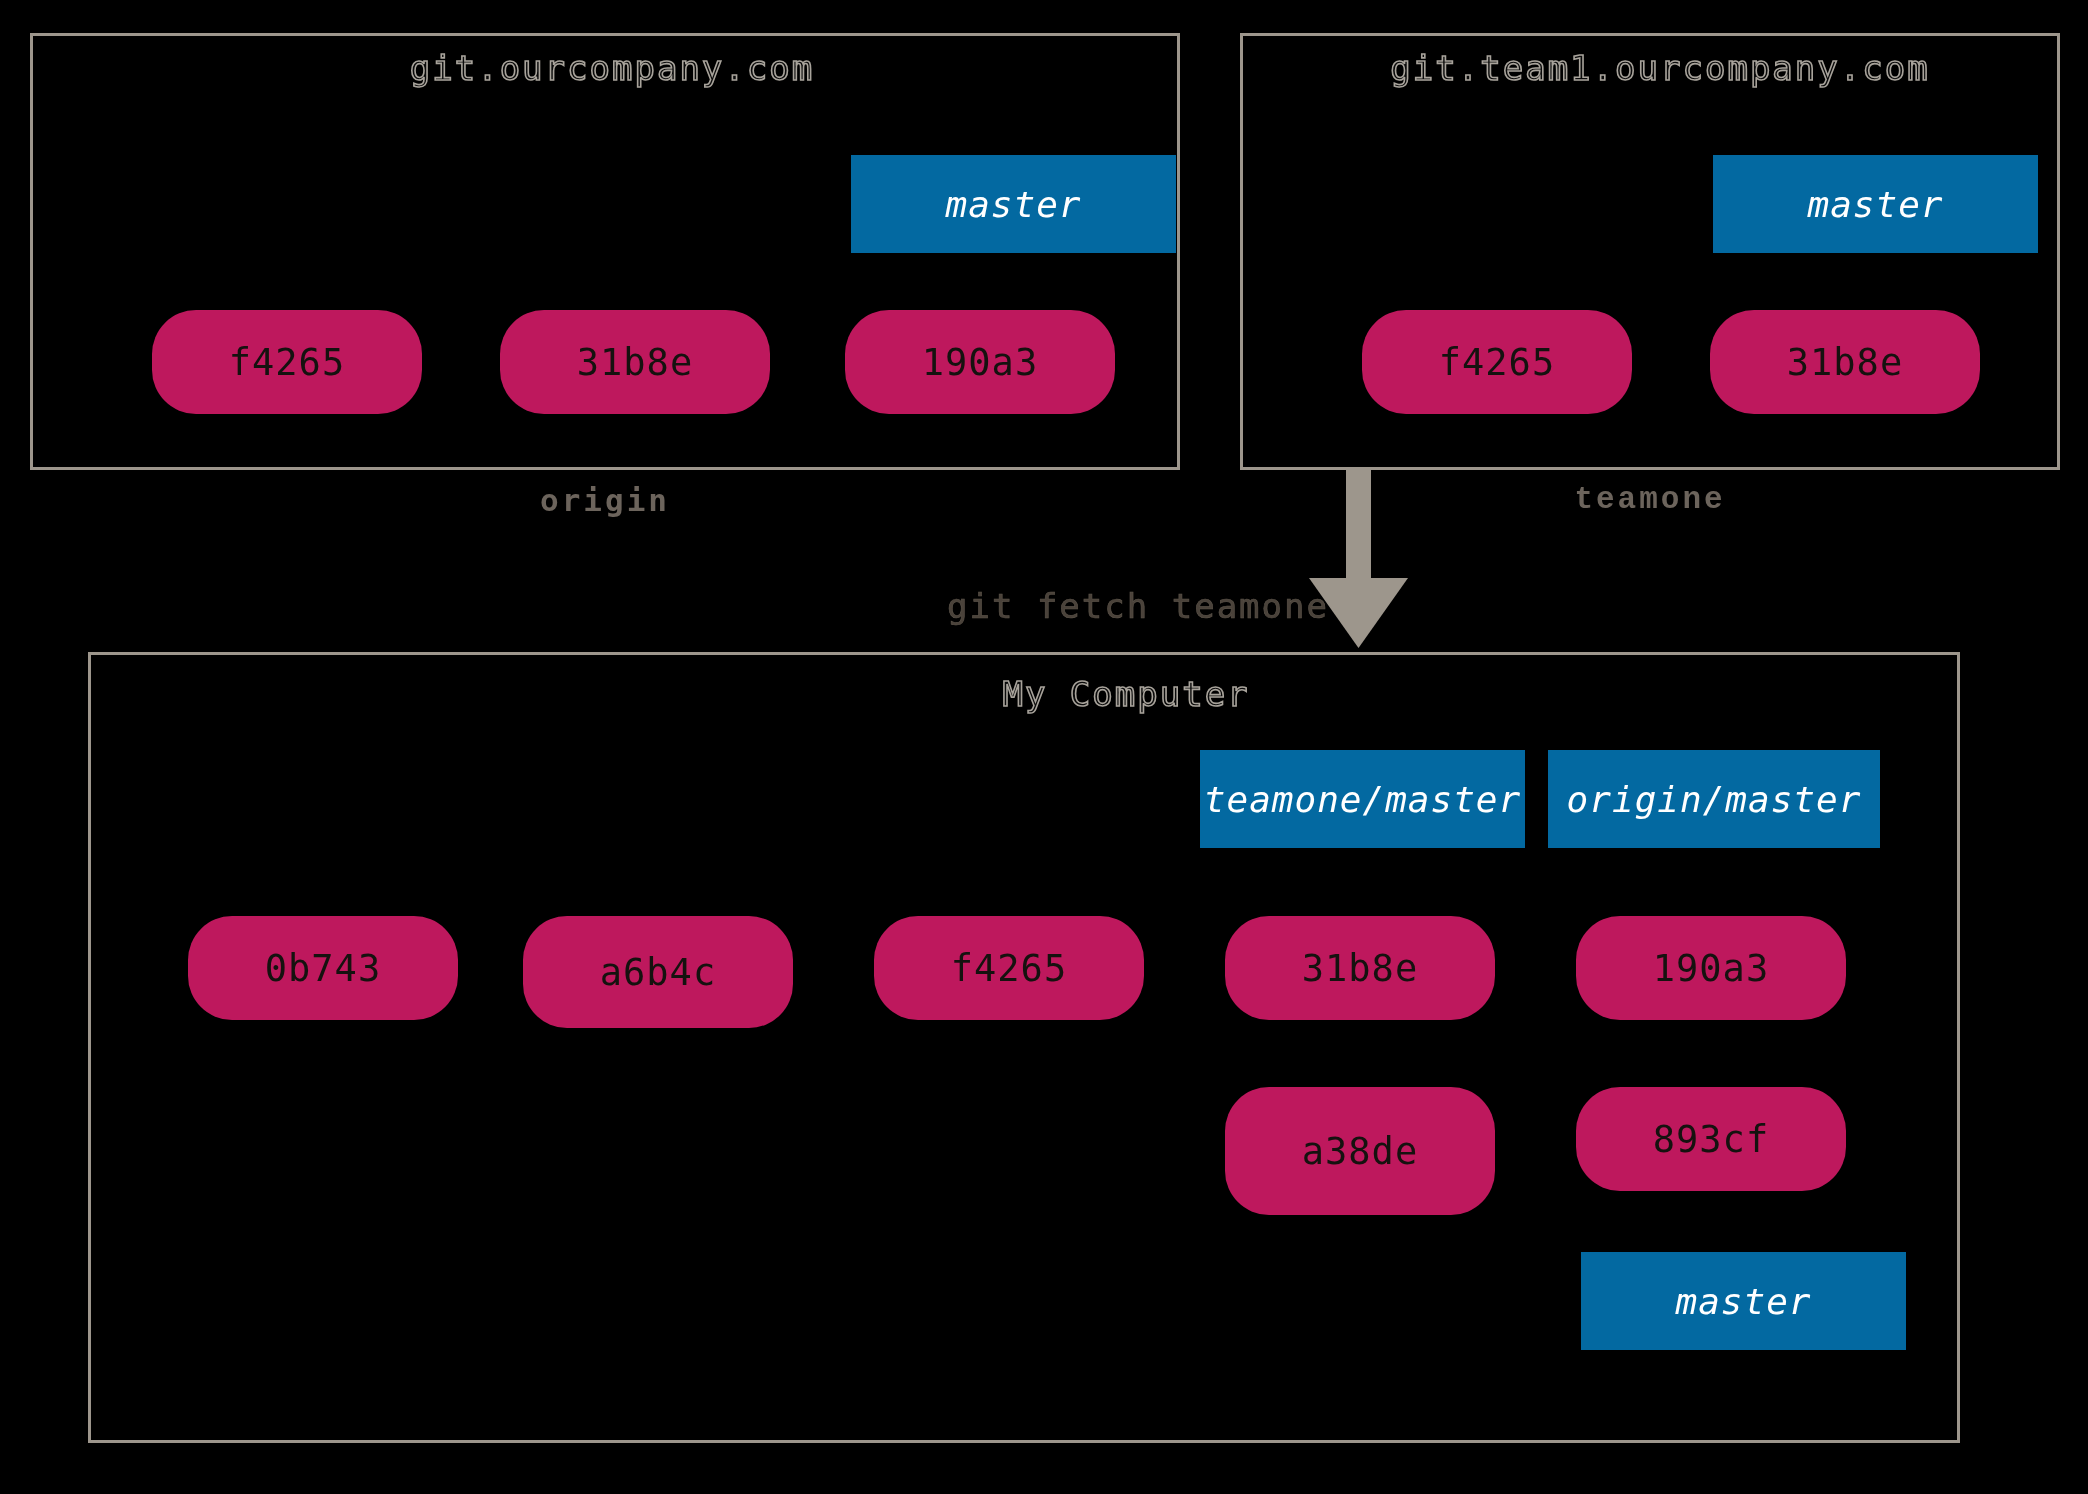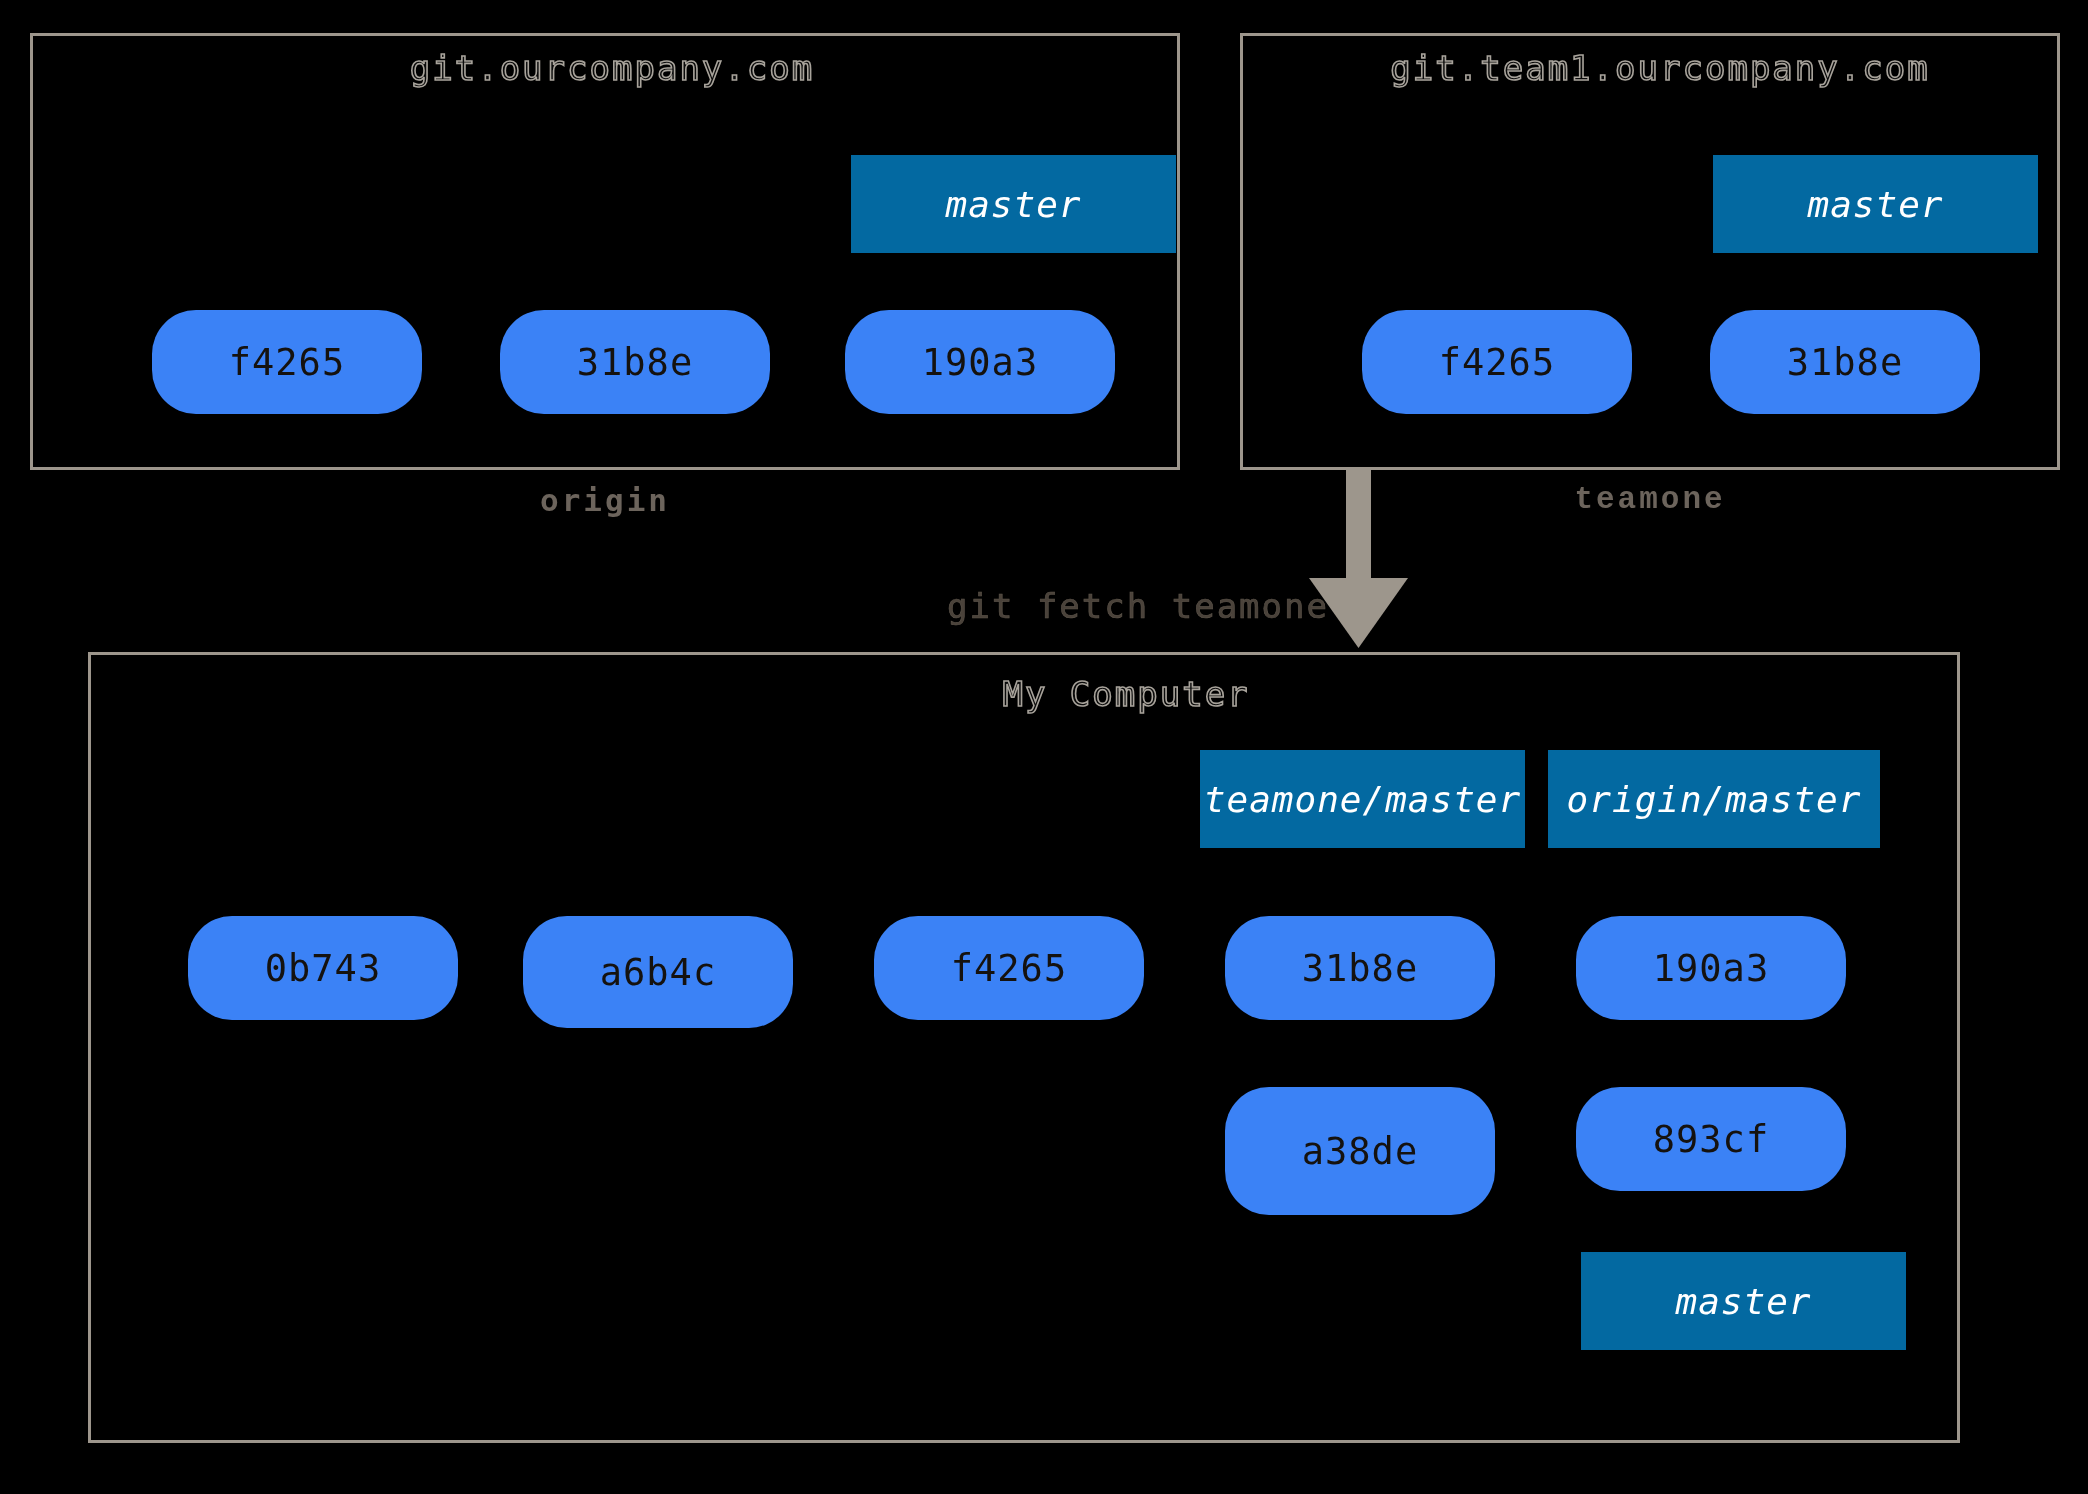--- a/index.html
+++ b/index.html
@@ -17,21 +17,21 @@
     color:#0a0a0a;
     -webkit-text-stroke:1.6px #a8a39b;
     white-space:nowrap;
   }
   .panel-caption{
     position:absolute;text-align:center;white-space:nowrap;
     font-family:"DejaVu Sans Mono","Liberation Mono",monospace;
     font-size:31px;font-weight:bold;letter-spacing:3px;color:#6c645c;
   }
   .commit{
-    position:absolute;background:#3b82f6;border-radius:44px;
+    position:absolute;background:#be185d;border-radius:44px;
     display:flex;align-items:center;justify-content:center;
     color:#15120f;font-size:37px;letter-spacing:1px;
     font-family:"DejaVu Sans Mono","Liberation Mono",monospace;
     box-sizing:border-box;
   }
   .branch{
     position:absolute;background:#0369a1;
     display:flex;align-items:center;justify-content:center;
     color:#ffffff;font-size:36px;letter-spacing:1px;
     font-family:"DejaVu Sans Mono","Liberation Mono",monospace;

